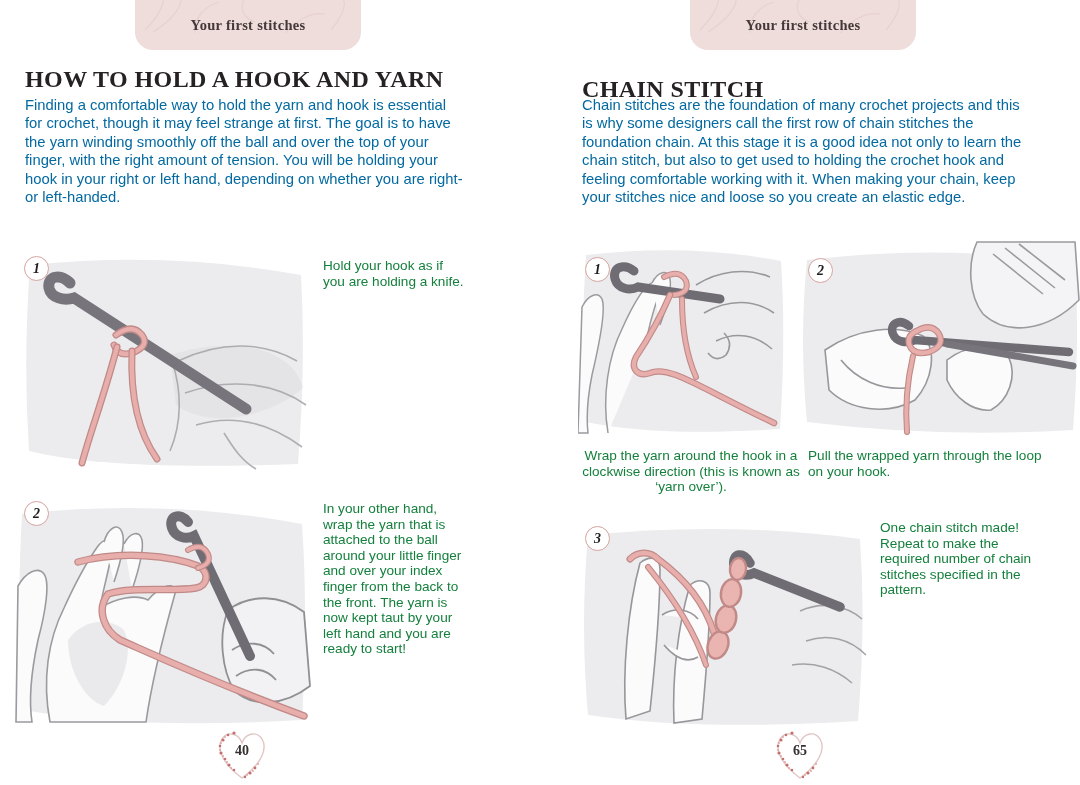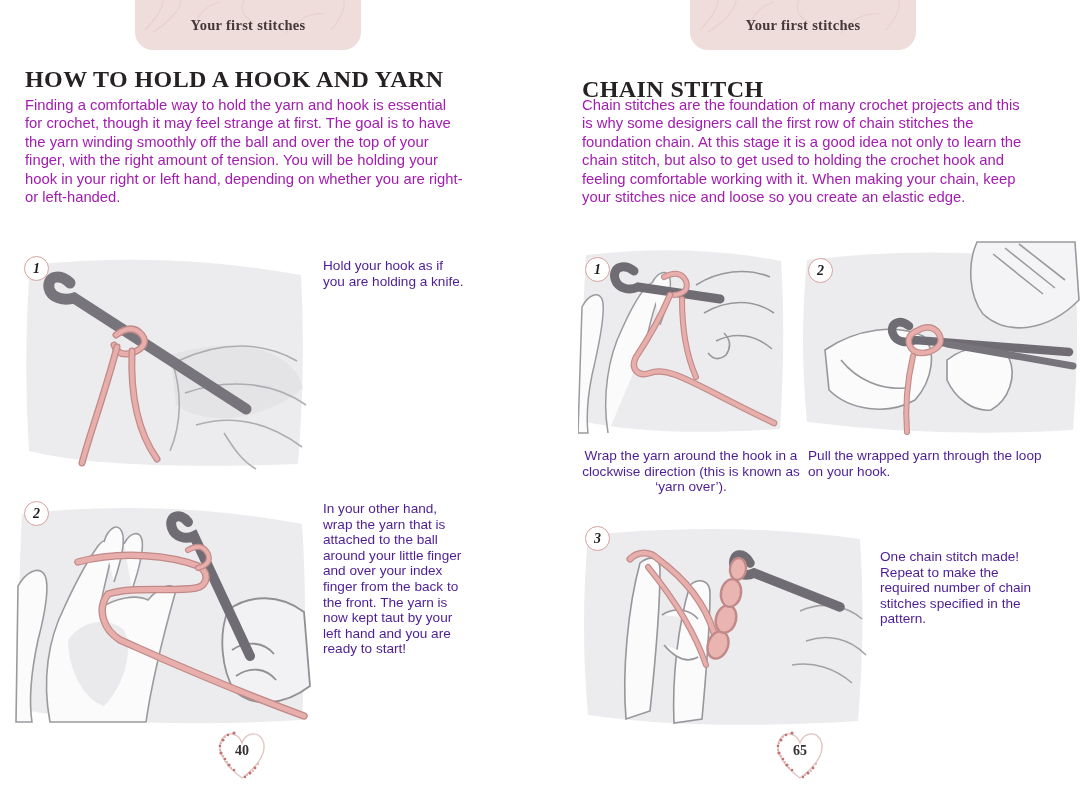--- a/index.html
+++ b/index.html
@@ -5,28 +5,28 @@
   html,body{margin:0;padding:0;background:#fff;}
   #page{position:relative;width:1080px;height:785px;background:#ffffff;overflow:hidden;
         font-family:"Liberation Sans",sans-serif;color:#3c3c3c;}
   .badge{position:absolute;top:0;height:50px;width:226px;background:#eedddb;
          border-radius:0 0 18px 18px;display:flex;align-items:center;justify-content:center;overflow:hidden;}
   .badge span{position:relative;font-family:"Liberation Serif",serif;font-weight:bold;
               font-size:14.5px;color:#443838;letter-spacing:.3px;}
   .badge svg{position:absolute;left:0;top:0;}
   h1{position:absolute;margin:0;font-family:"Liberation Serif",serif;font-weight:bold;
      font-size:24px;letter-spacing:.4px;color:#262223;white-space:nowrap;text-align:right;}
-  .intro{position:absolute;font-size:14.8px;line-height:18.4px;color:#a21caf;}
+  .intro{position:absolute;font-size:14.8px;line-height:18.4px;color:#0369a1;}
   .fig{position:absolute;}
   .fig svg{display:block;}
   .stepnum{position:absolute;width:25px;height:25px;border:1.4px solid #d5a39f;border-radius:50%;
            background:#fff;display:flex;align-items:center;justify-content:center;
            font-family:"Liberation Serif",serif;font-style:italic;font-weight:bold;
            font-size:14px;color:#1e1c1c;box-sizing:border-box;}
-  .caption{position:absolute;font-size:13.6px;line-height:15.6px;color:#4c1d95;}
+  .caption{position:absolute;font-size:13.6px;line-height:15.6px;color:#15803d;}
   .pageno{position:absolute;width:62px;height:60px;}
   .pageno .num{position:absolute;left:0;top:17px;width:100%;text-align:center;
                font-family:"Liberation Serif",serif;font-weight:bold;font-size:14px;color:#363030;}
 </style>
 </head>
 <body>
 
 <div id="page">
 
   <div class="badge" style="left:135px;">
@@ -248,21 +248,21 @@
             <ellipse cx="148" cy="104" rx="10" ry="14" transform="rotate(15 148 104)"></ellipse>
             <ellipse cx="153" cy="78" rx="10" ry="14" transform="rotate(10 153 78)"></ellipse>
             <ellipse cx="160" cy="54" rx="8" ry="11" transform="rotate(8 160 54)"></ellipse>
           </g>
         </g>
       </svg>
     </div>
     <div class="stepnum" style="left:585px;top:526px;">
       <span>3</span>
     </div>
-    <div class="caption" style="left: 880px; top: 520px; width: 152px; position: absolute; margin-top: 29px;">One chain stitch made! Repeat to make the required number of chain stitches specified in the pattern.</div>
+    <div class="caption" style="left: 880px; top: 520px; width: 152px; position: absolute;">One chain stitch made! Repeat to make the required number of chain stitches specified in the pattern.</div>
 
     <div class="pageno" style="left:769px;top:726px;">
       <svg width="62" height="60" viewBox="0 0 62 60">
         <path d="M31,52 C12,38 5,23 11,13 C17,4 28,8 31,17 C34,8 45,4 51,13 C57,23 50,38 31,52 Z" fill="#ffffff" stroke="#e0c6c4" stroke-width="1.4"></path>
         <g fill="#c4706e">
           <circle cx="12" cy="14" r="1.6"></circle>
             <circle cx="9" cy="20" r="1.3"></circle>
             <circle cx="10" cy="27" r="1.6"></circle>
           <circle cx="14" cy="33" r="1.3"></circle>
             <circle cx="18" cy="39" r="1.6"></circle>

